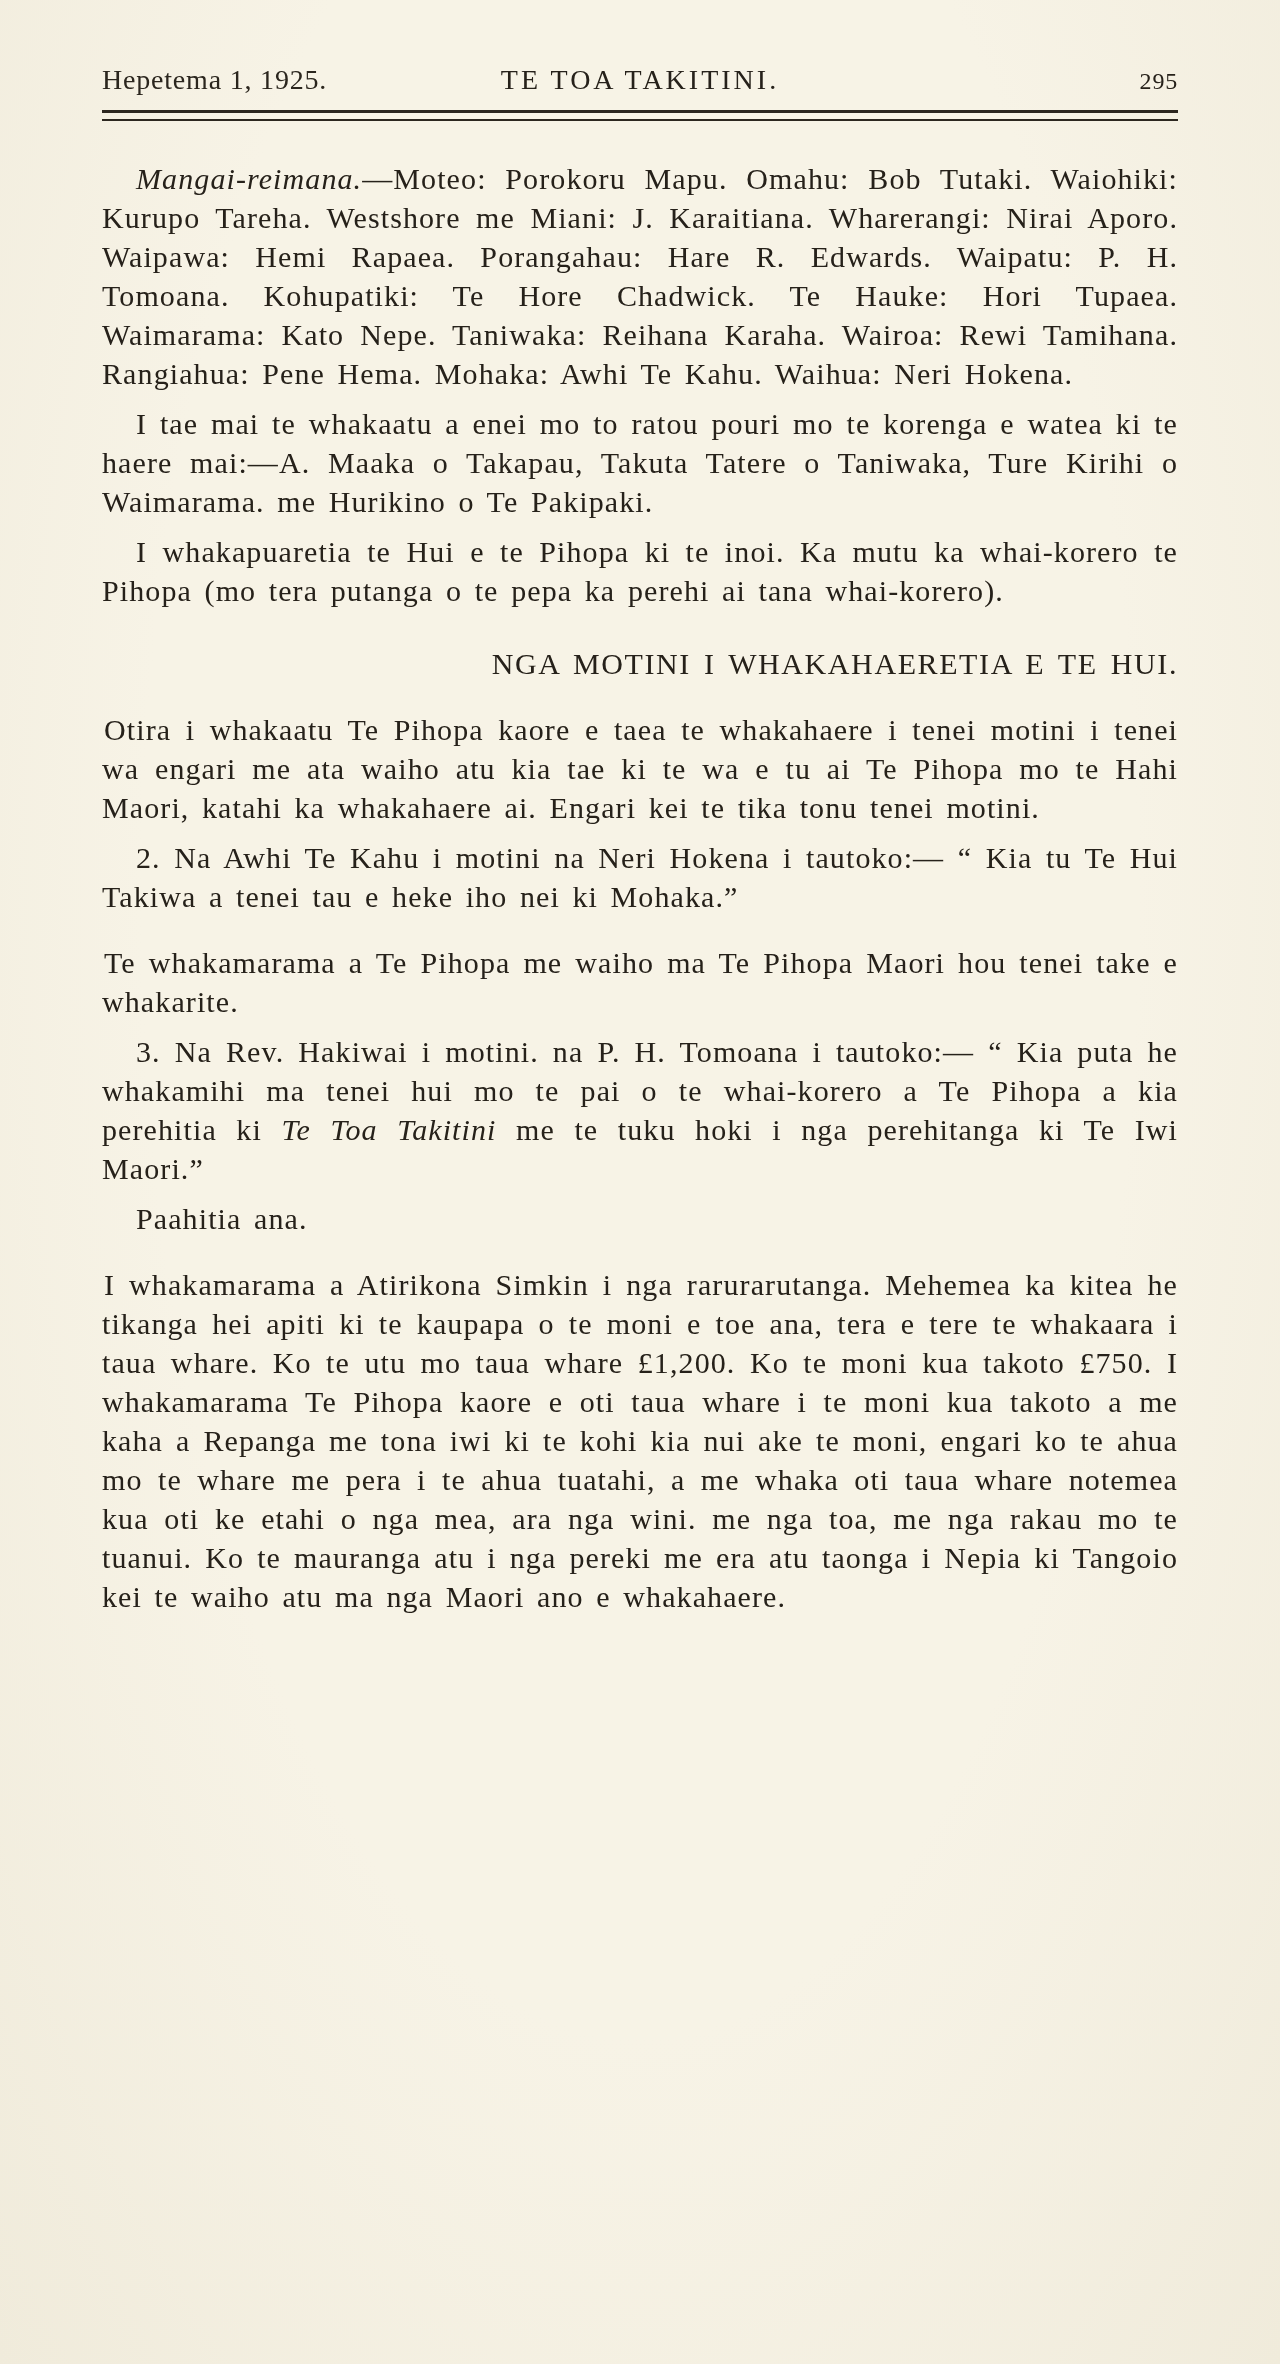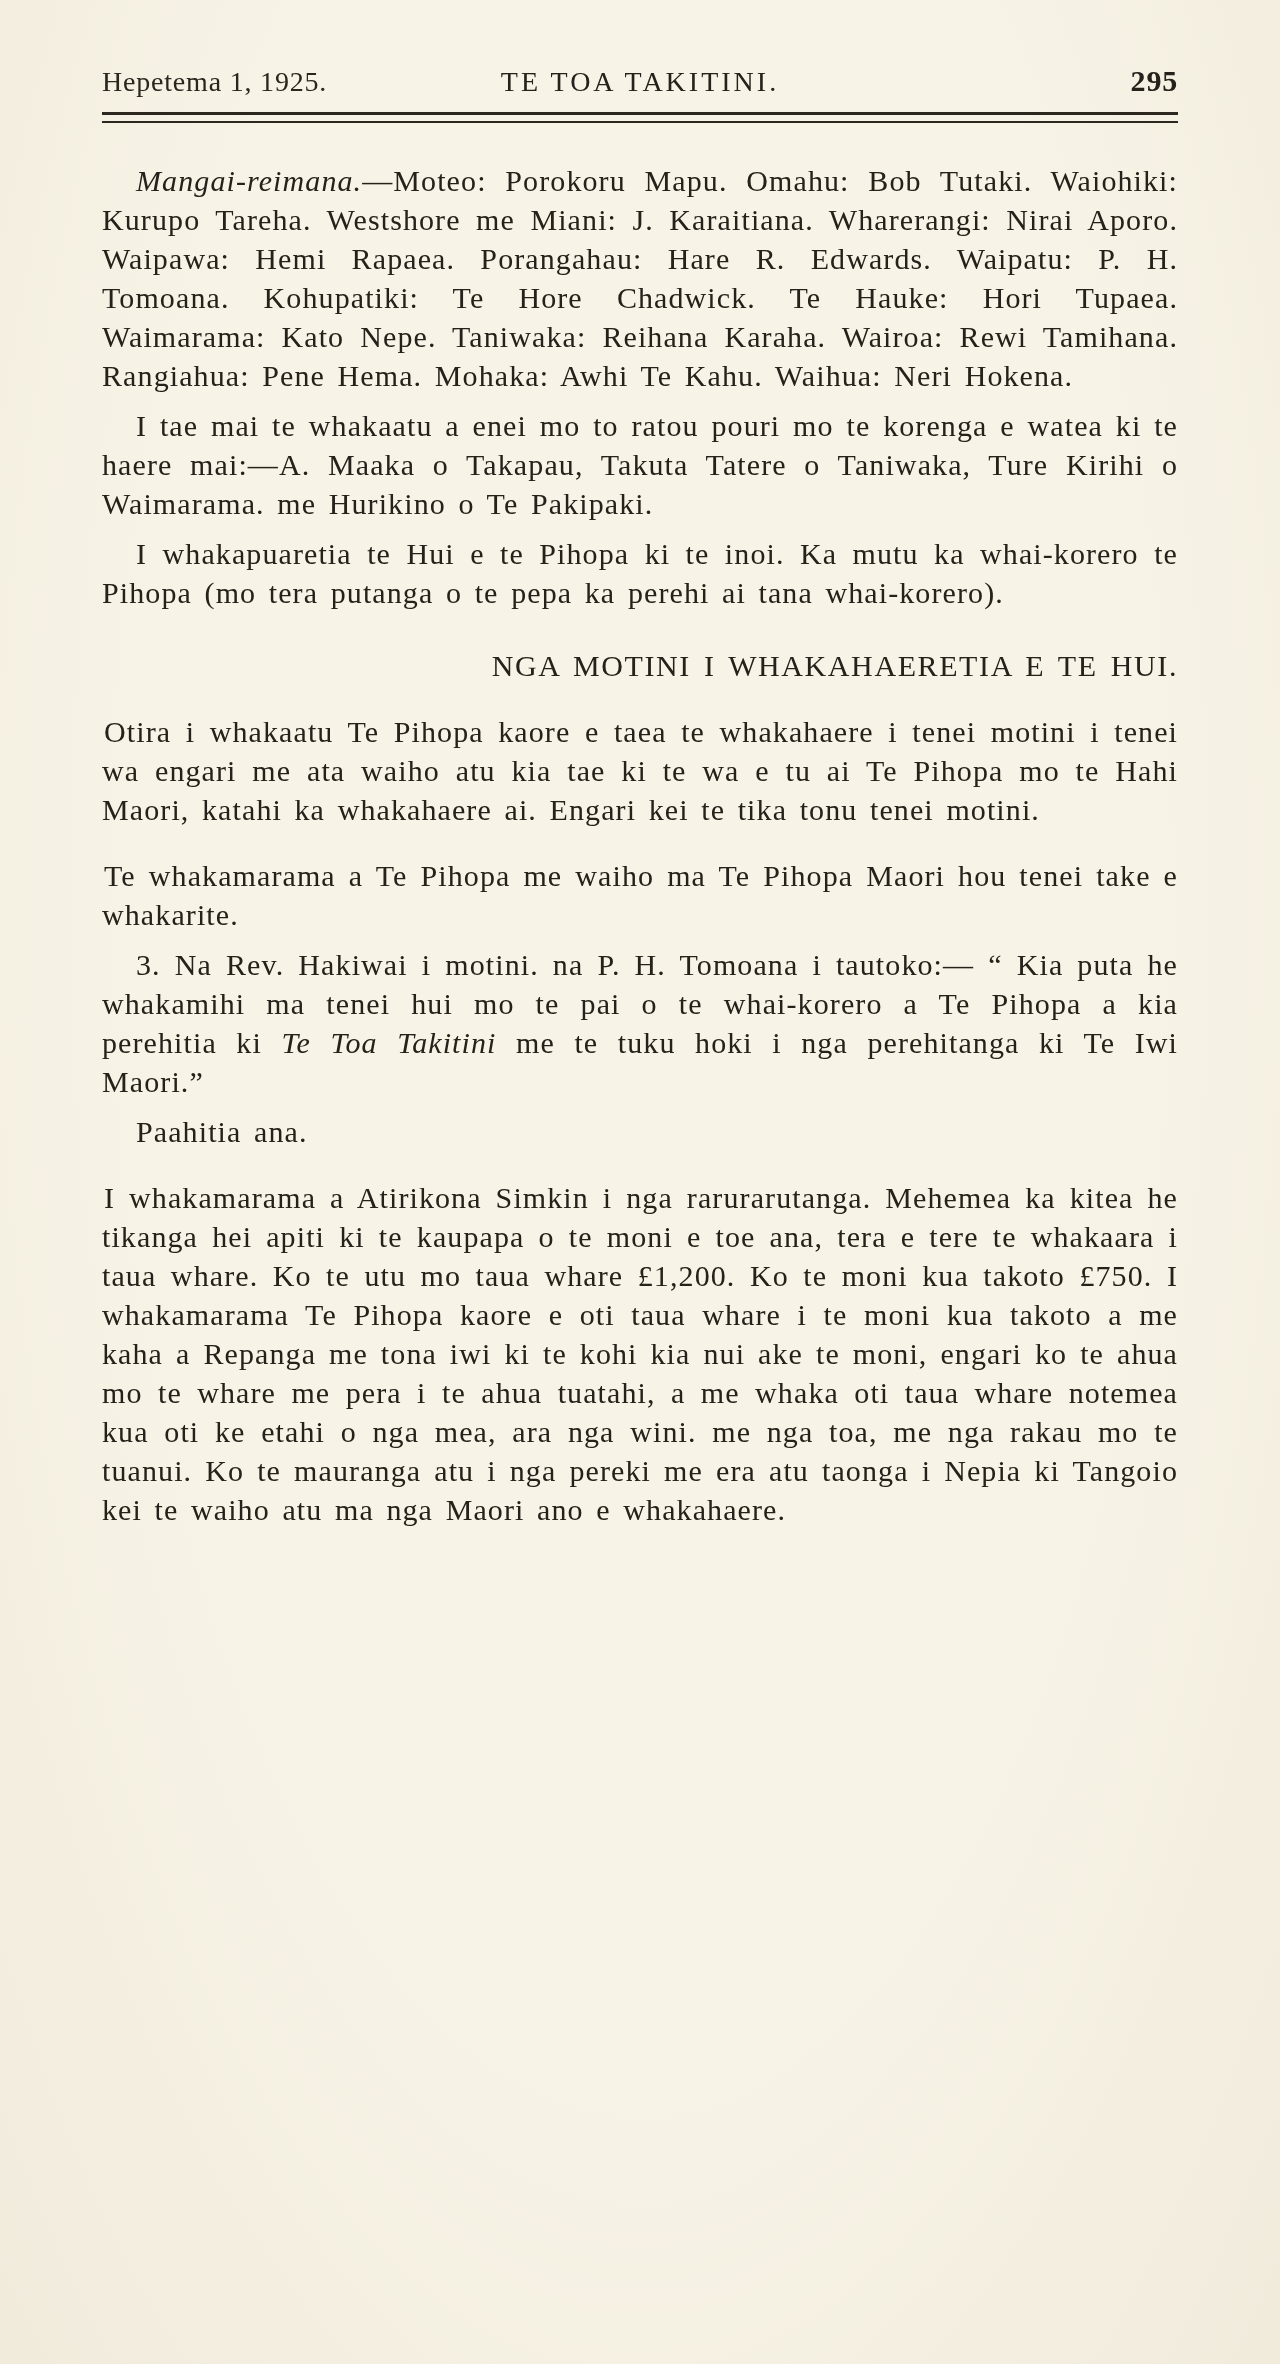--- a/index.html
+++ b/index.html
@@ -30,22 +30,22 @@
   .rh-date {
     justify-self: start;
     color: #2b261e;
   }
   .rh-title {
     justify-self: center;
     letter-spacing: 3px;
   }
   .rh-page {
     justify-self: end;
-    font-weight: bold;
-    font-size: 30px;
+    font-weight: normal;
+    font-size: 24px;
   }
   .rule-thick {
     border-top: 3px solid #2c271f;
     margin-top: 14px;
   }
   .rule-thin {
     border-top: 2px solid #2c271f;
     margin-top: 6px;
   }
   .body-text {
@@ -96,20 +96,21 @@
 
     <p class="para">I tae mai te whakaatu a enei mo to ratou pouri mo te korenga e watea ki te haere mai:—A. Maaka o Takapau, Takuta Tatere o Taniwaka, Ture Kirihi o Waimarama. me Hurikino o Te Pakipaki.</p>
 
     <p class="para">I whakapuaretia te Hui e te Pihopa ki te inoi. Ka mutu ka whai-korero te Pihopa (mo tera putanga o te pepa ka perehi ai tana whai-korero).</p>
 
     <h2 class="section-heading">NGA MOTINI I WHAKAHAERETIA E TE HUI.</h2>
 
 
     <p class="para no-indent">Otira i whakaatu Te Pihopa kaore e taea te whakahaere i tenei motini i tenei wa engari me ata waiho atu kia tae ki te wa e tu ai Te Pihopa mo te Hahi Maori, katahi ka whakahaere ai. Engari kei te tika tonu tenei motini.</p>
 
+    <p class="para">2. Na Awhi Te Kahu i motini na Neri Hokena i tautoko:— “ Kia tu Te Hui Takiwa a tenei tau e heke iho nei ki Mohaka.”</p>
 
     <p class="para no-indent">Te whakamarama a Te Pihopa me waiho ma Te Pihopa Maori hou tenei take e whakarite.</p>
 
     <p class="para"><span>3. Na Rev. Hakiwai i motini. na P. H. Tomoana i tautoko:— “ Kia puta he whakamihi ma tenei hui mo te pai o te whai-korero a Te Pihopa a kia perehitia ki </span><span class="italic">Te Toa Takitini</span><span> me te tuku hoki i nga perehitanga ki Te Iwi Maori.”</span></p>
 
     <p class="para">Paahitia ana.</p>
 
 
     <p class="para no-indent">I whakamarama a Atirikona Simkin i nga rarurarutanga. Mehemea ka kitea he tikanga hei apiti ki te kaupapa o te moni e toe ana, tera e tere te whakaara i taua whare. Ko te utu mo taua whare £1,200. Ko te moni kua takoto £750. I whakamarama Te Pihopa kaore e oti taua whare i te moni kua takoto a me kaha a Repanga me tona iwi ki te kohi kia nui ake te moni, engari ko te ahua mo te whare me pera i te ahua tuatahi, a me whaka oti taua whare notemea kua oti ke etahi o nga mea, ara nga wini. me nga toa, me nga rakau mo te tuanui. Ko te mauranga atu i nga pereki me era atu taonga i Nepia ki Tangoio kei te waiho atu ma nga Maori ano e whakahaere.</p>
 

